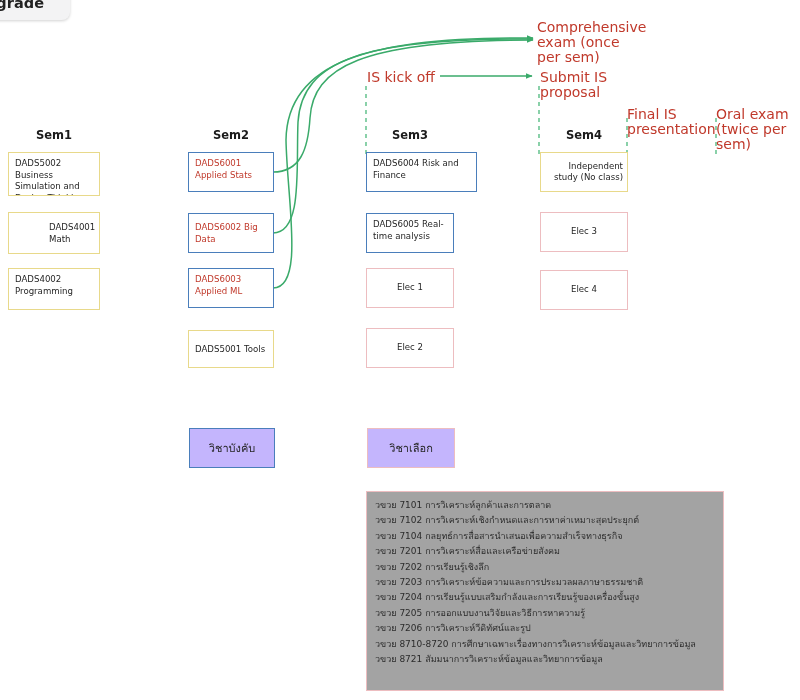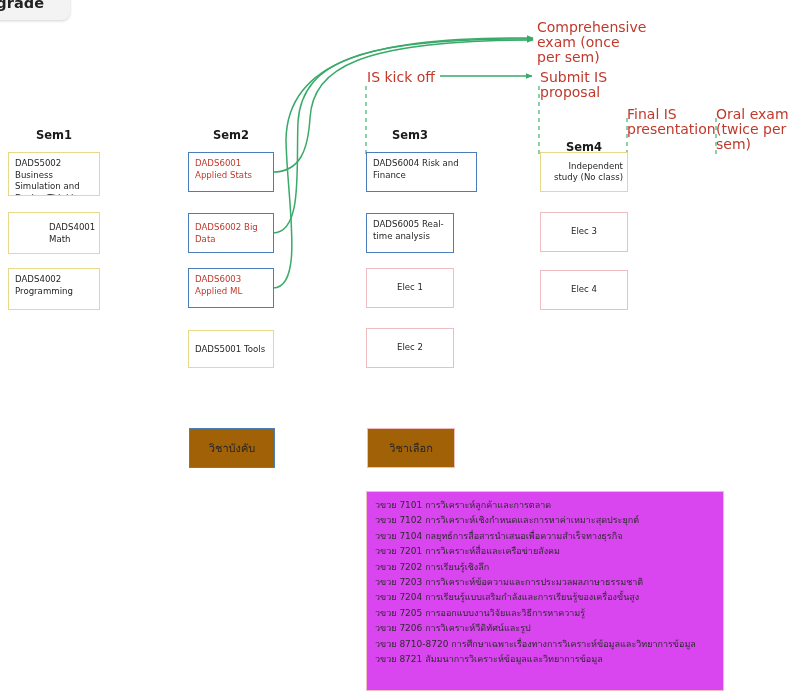--- a/index.html
+++ b/index.html
@@ -93,21 +93,21 @@
     align-items: center;
     justify-content: flex-start;
     text-align: left;
   }
 
   
   .legend-box {
     position: absolute;
     box-sizing: border-box;
     border: 1.8px solid #4a7ebb;
-    background: #a16207;
+    background: #c4b5fd;
     display: flex;
     align-items: center;
     justify-content: center;
     font-size: 11px;
     color: #262626;
   }
   .legend-box.elec { border-color: #edbdc0; }
 
   
   .note {
@@ -116,21 +116,21 @@
     line-height: 15px;
     color: #c0392b;
     white-space: pre-line;
   }
 
   
   .elective-panel {
     position: absolute;
     box-sizing: border-box;
     border: 1.4px solid #edbdc0;
-    background: #d946ef;
+    background: #a3a3a3;
     padding: 6px 20px 5px 8px;
     overflow: hidden;
   }
   .elective-panel .row {
     font-size: 9px;
     line-height: 15.4px;
     color: #2b2b2b;
     white-space: nowrap;
   }
 </style>
@@ -173,21 +173,21 @@
 
 <div class="note" style="left:540px; top:70px; width:120px;">Submit IS proposal</div>
 
 <div class="note" style="left:627px; top:107px; width:84px;">Final IS presentation</div>
 
 <div class="note" style="left:716px; top:107px; width:88px;">Oral exam (twice per sem)</div>
 
 <div class="sem-head" style="left:8px; top:128px; width:92px;">Sem1</div>
 <div class="sem-head" style="left:188px; top:128px; width:86px;">Sem2</div>
 <div class="sem-head" style="left:366px; top:128px; width:88px;">Sem3</div>
-<div class="sem-head" style="left:540px; top:128px; width:88px;margin-top:12px;">Sem4</div>
+<div class="sem-head" style="left:540px; top:128px; width:88px;">Sem4</div>
 
 <div class="box found t-dark" style="left:8px; top:152px; width:92px; height:44px;">DADS5002 Business Simulation and Design Thinking</div>
 <div class="box found t-dark midleft" style="left:8px; top:212px; width:92px; height:42px;padding-left:40px;">DADS4001 Math</div>
 <div class="box found t-dark" style="left:8px; top:268px; width:92px; height:42px;">DADS4002 Programming</div>
 
 <div class="box req t-red" style="left:188px; top:152px; width:86px; height:40px;">DADS6001 Applied Stats</div>
 <div class="box req t-red midleft" style="left:188px; top:213px; width:86px; height:40px;">DADS6002 Big Data</div>
 <div class="box req t-red" style="left:188px; top:268px; width:86px; height:40px;">DADS6003 Applied ML</div>
 <div class="box found t-dark midleft" style="left:188px; top:330px; width:86px; height:38px;">DADS5001 Tools</div>
 

